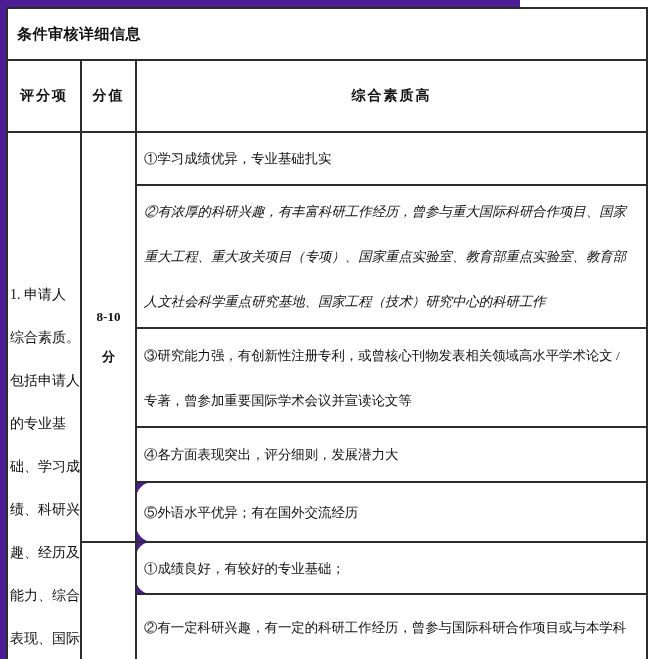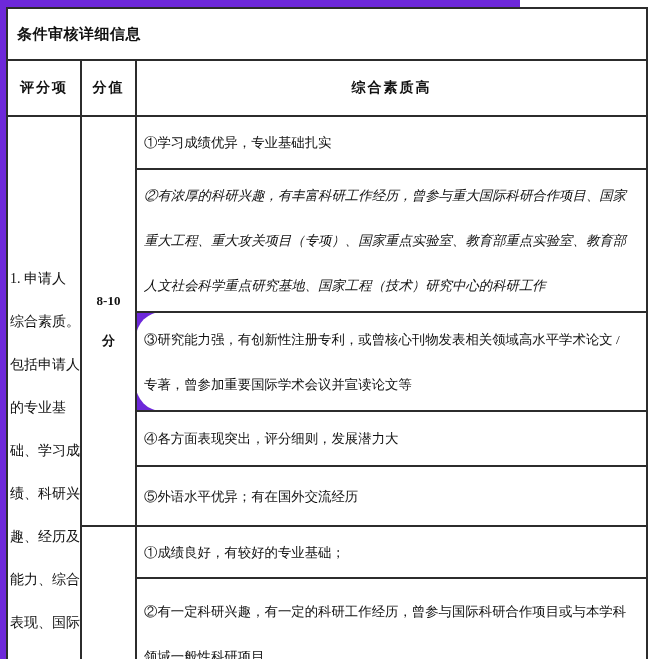--- a/index.html
+++ b/index.html
@@ -11,21 +11,21 @@
     width: 650px;
     height: 659px;
     overflow: hidden;
     font-family: "Liberation Serif", "DejaVu Serif", serif;
     color: #111111;
   }
   .page {
     position: relative;
     width: 520px;
     height: 659px;
-    background: #6d28d9;
+    background: #4c1d95;
   }
   table.review-table {
     position: absolute;
     left: 6px;
     top: 7px;
     width: 640px;
     border-collapse: collapse;
     table-layout: fixed;
   }
   table.review-table td {
@@ -44,21 +44,21 @@
     text-align: left;
   }
   
   tr.header-row td {
     height: 54px;
     font-weight: bold;
     font-size: 14px;
     letter-spacing: 2px;
     text-align: center;
     vertical-align: middle;
-    padding: 0;
+    padding: 8px;
   }
   
   td.item-cell {
     vertical-align: top;
     text-align: left;
     padding: 140px 0 0 2px;
     font-size: 14px;
     line-height: 43px;
     white-space: pre;
   }
@@ -77,24 +77,24 @@
   td.rule {
     font-size: 13.4px;
     line-height: 45px;
     vertical-align: middle;
     text-align: left;
     padding: 0 4px 0 7px;
     white-space: pre;
   }
   tr.r1 td.rule { height: 51px; }
   tr.r2 td.rule { height: 141px; font-style: italic; }
-  tr.r3 td.rule { height: 97px; border-radius: 26px; }
+  tr.r3 td.rule { height: 97px; }
   tr.r4 td.rule { height: 53px; }
-  tr.r5 td.rule { height: 58px; }
-  tr.r6 td.rule { height: 50px; }
+  tr.r5 td.rule { height: 58px; border-radius: 17px; }
+  tr.r6 td.rule { height: 50px; border-radius: 15px; }
   tr.r7 td.rule { height: 110px; }
 </style>
 </head>
 <body>
 
 <div class="page">
   <table class="review-table">
     <colgroup>
       <col style="width:74px">
       <col style="width:55px">

